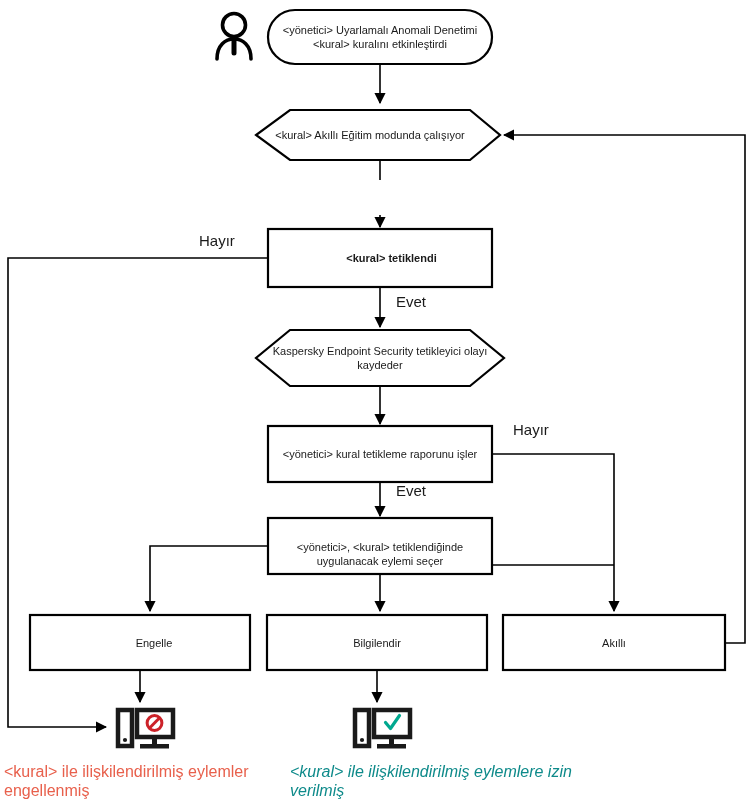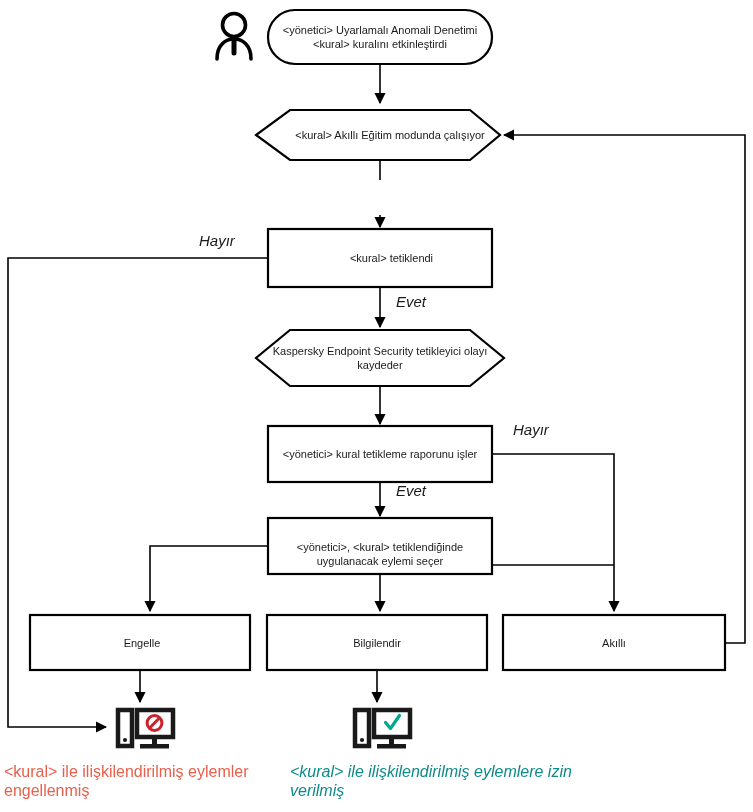--- a/index.html
+++ b/index.html
@@ -35,21 +35,20 @@
     line-height: 14px;
     pointer-events: none;
     white-space: pre-line;
   }
   .edge-label {
     position: absolute;
     color: #1a1a1a;
     font-size: 15px;
     line-height: 18px;
     white-space: nowrap;
-    font-style: italic;
   }
   .timer-label {
     position: absolute;
     color: #1a1a1a;
     font-size: 15px;
     line-height: 18px;
     white-space: nowrap;
     display: flex;
     align-items: center;
     gap: 6px;
@@ -141,33 +140,33 @@
       <rect x="374" y="710" width="36" height="27" fill="none" stroke="#1a1a1a" stroke-width="4.5"></rect>
       <rect x="389" y="737" width="5" height="8" fill="#1a1a1a"></rect>
       <rect x="377" y="744" width="29" height="4.5" fill="#1a1a1a"></rect>
       <path d="M 385.5 722.5 L 390.5 728.5 L 399.5 715.5" fill="none" stroke="#00a88f" stroke-width="3.2" stroke-linecap="round" stroke-linejoin="round"></path>
     </g>
   </svg>
 
   <div class="node-label" style="left:268px; top:10px; width:224px; height:54px;">&lt;yönetici&gt; Uyarlamalı Anomali Denetimi
 &lt;kural&gt; kuralını etkinleştirdi</div>
 
-  <div class="node-label" style="left:276px; top:110px; width:228px; height:50px;">&lt;kural&gt; Akıllı Eğitim modunda çalışıyor</div>
+  <div class="node-label" style="left:256px; top:110px; width:228px; height:50px;">&lt;kural&gt; Akıllı Eğitim modunda çalışıyor</div>
 
-  <div class="node-label" style="left:268px; top:229px; width:247px; height:58px;">&lt;kural&gt; tetiklendi</div>
+  <div class="node-label" style="left:268px; top:229px; width:247px; height:58px;font-weight:bold;">&lt;kural&gt; tetiklendi</div>
 
   <div class="node-label" style="left:266px; top:330px; width:228px; height:56px;">Kaspersky Endpoint Security tetikleyici olayı
 kaydeder</div>
 
   <div class="node-label" style="left:268px; top:426px; width:224px; height:56px;">&lt;yönetici&gt; kural tetikleme raporunu işler</div>
 
   <div class="node-label" style="left:268px; top:518px; width:224px; height:72px;">&lt;yönetici&gt;, &lt;kural&gt; tetiklendiğinde
 uygulanacak eylemi seçer</div>
 
-  <div class="node-label" style="left:32px; top:615px; width:220px; height:55px;">Engelle</div>
+  <div class="node-label" style="left:44px; top:615px; width:220px; height:55px;">Engelle</div>
 
   <div class="node-label" style="left:267px; top:615px; width:220px; height:55px;">Bilgilendir</div>
 
   <div class="node-label" style="left:503px; top:615px; width:222px; height:55px;">Akıllı</div>
 
 
   <div class="edge-label" style="left:199px; top:232px;">Hayır</div>
 
   <div class="edge-label" style="left:396px; top:293px;">Evet</div>
 

